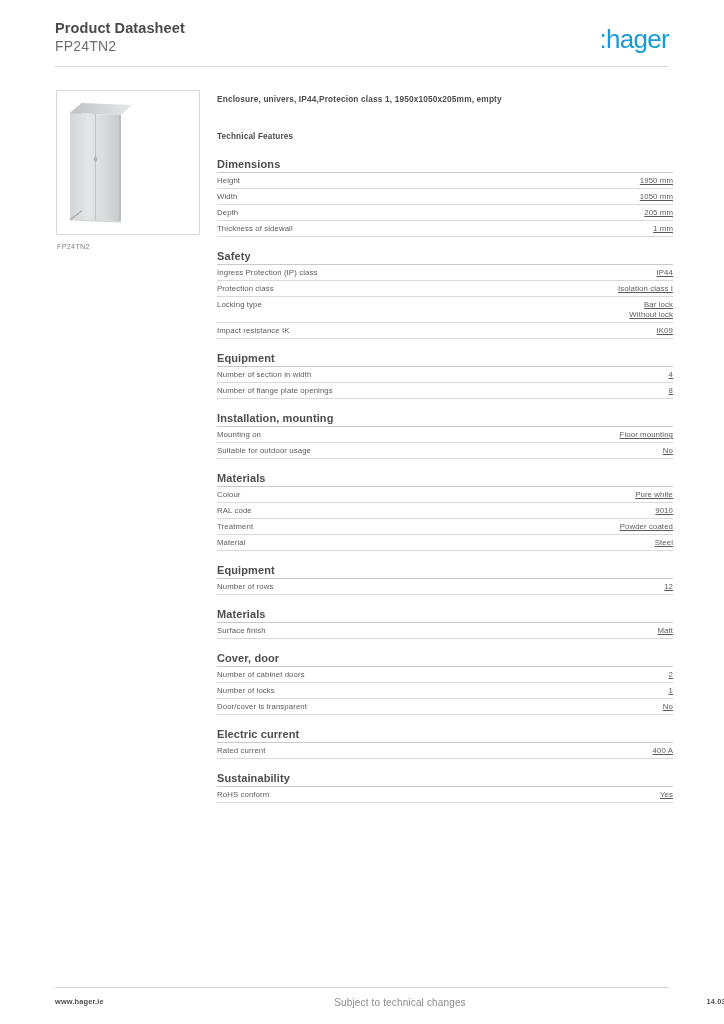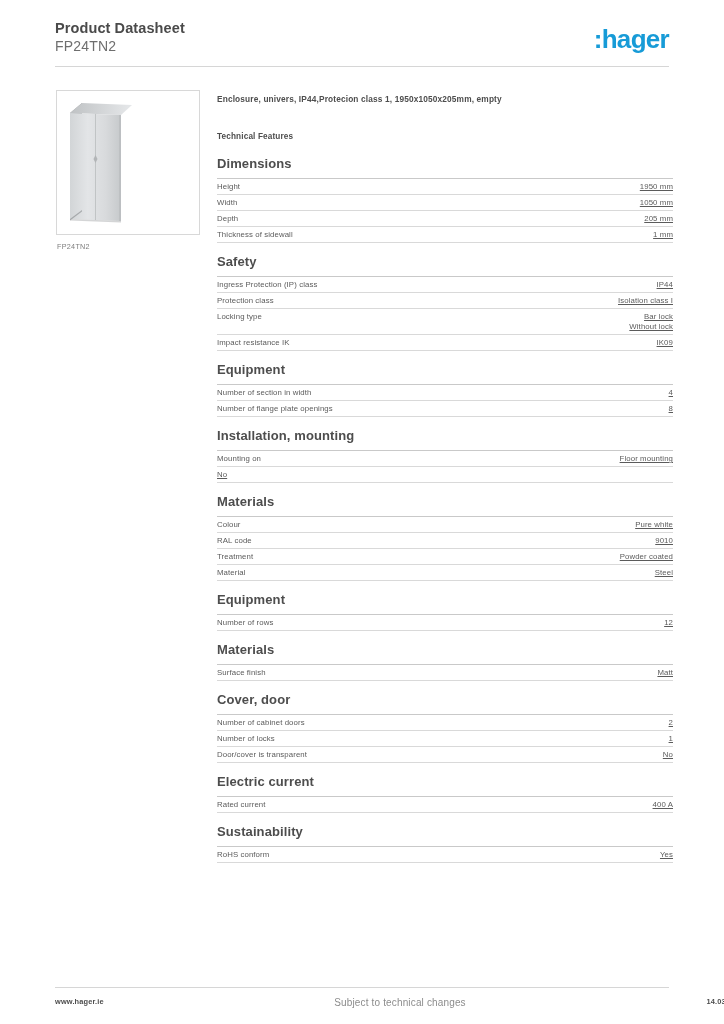--- a/index.html
+++ b/index.html
@@ -45,21 +45,21 @@
     color: #6e6e6e;
     line-height: 17px;
     letter-spacing: 0.2px;
     margin-top: 1px;
   }
   .logo {
     position: absolute;
     right: 0;
     top: 6px;
     font-size: 26px;
-    font-weight: bold;
+    font-weight: normal;
     letter-spacing: -0.7px;
     line-height: 26px;
   }
   .header-rule {
     position: absolute;
     left: 55px;
     top: 66px;
     width: 614px;
     height: 1px;
     background: #d6d6d6;
@@ -108,25 +108,25 @@
     color: #4d4d4d;
     letter-spacing: 0.15px;
     line-height: 11px;
     margin-bottom: 17px;
   }
 
   .section { margin-bottom: 14px; }
   .section:last-child { margin-bottom: 0; }
 
   .section-title {
-    font-size: 13px;
+    font-size: 11px;
     font-weight: bold;
     color: #4d4d4d;
     letter-spacing: 0.1px;
-    padding-bottom: 9px;
+    padding-bottom: 3px;
     border-bottom: 1px solid #c9c9c9;
     line-height: 10px;
   }
 
   .spec-row {
     display: flex;
     justify-content: space-between;
     align-items: flex-start;
     border-bottom: 1px solid #d9d9d9;
     padding: 3px 0 2px 0;
@@ -293,20 +293,21 @@
             <div class="spec-value">8</div>
           </div>
         </div>
         <div class="section">
           <div class="section-title">Installation, mounting</div>
           <div class="spec-row">
             <div class="spec-label">Mounting on</div>
             <div class="spec-value">Floor mounting</div>
           </div>
           <div class="spec-row">
+            <div class="spec-label">Suitable for outdoor usage</div>
             <div class="spec-value">No</div>
           </div>
         </div>
         <div class="section">
           <div class="section-title">Materials</div>
           <div class="spec-row">
             <div class="spec-label">Colour</div>
             <div class="spec-value">Pure white</div>
           </div>
           <div class="spec-row">

